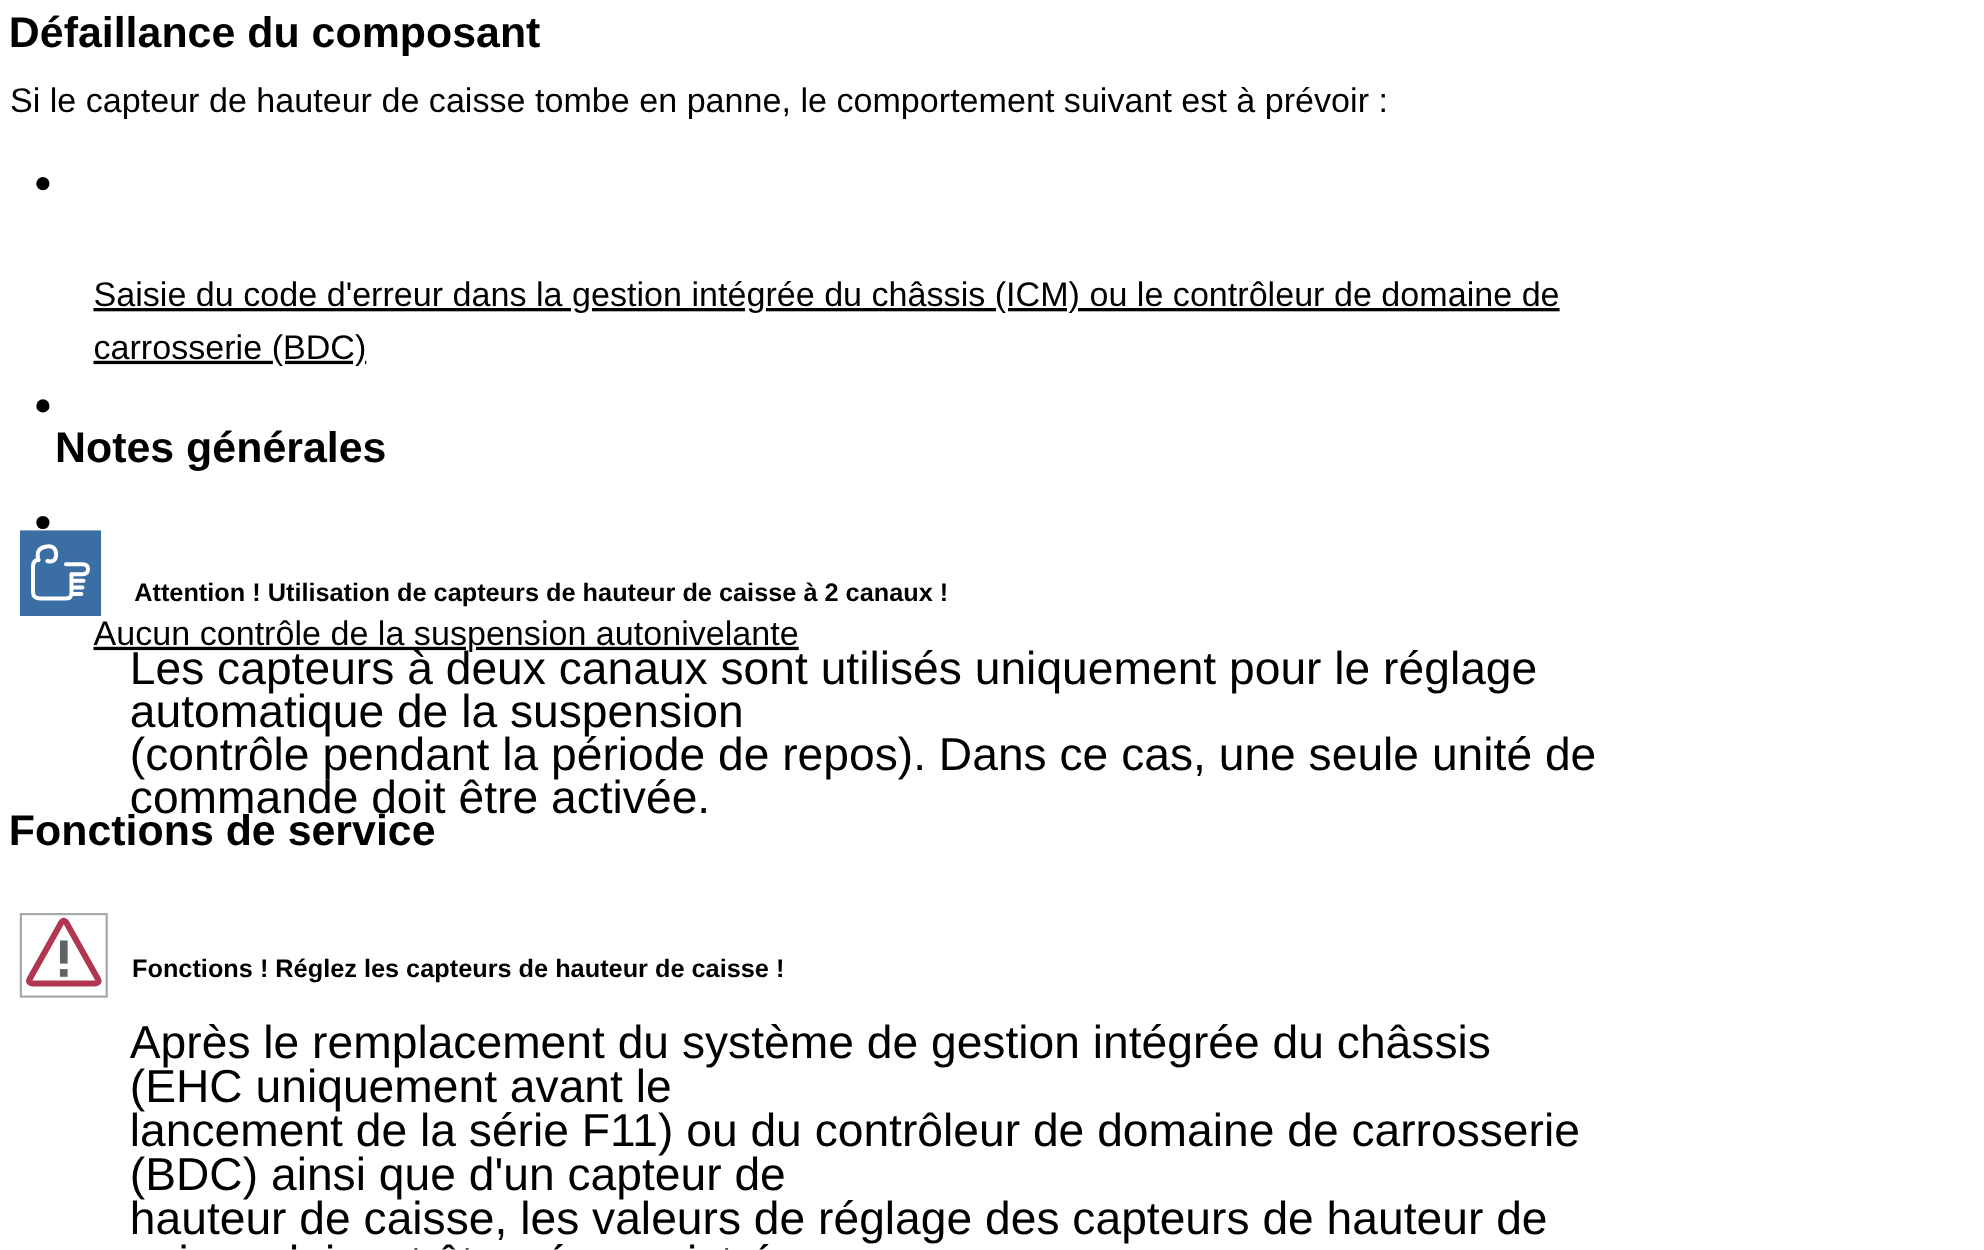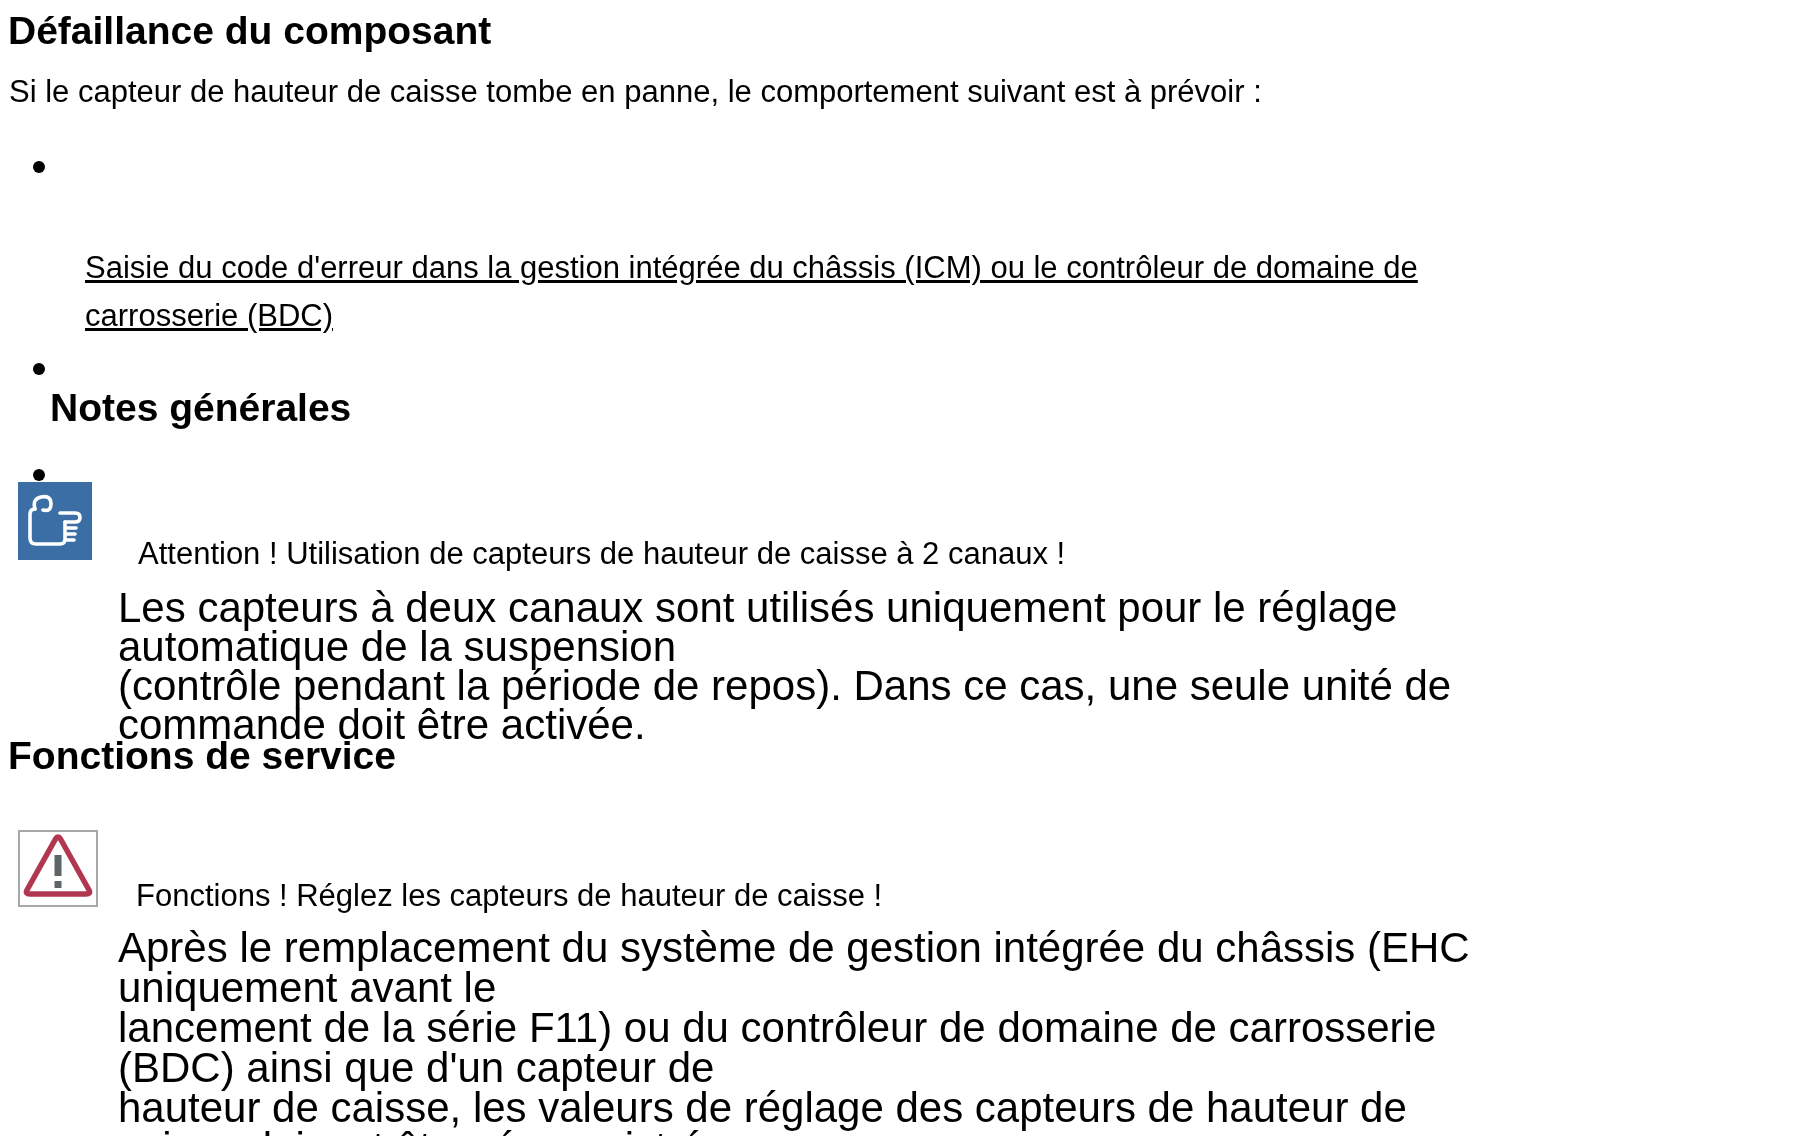--- a/index.html
+++ b/index.html
@@ -2,21 +2,21 @@
 <html><head>
 <meta charset="utf-8">
 <style>
   html, body { margin: 0; padding: 0; }
   body {
     width: 1804px; height: 1136px;
     background: #ffffff;
     font-family: "Liberation Sans", sans-serif;
     color: #000000;
   }
-  .page { position: relative; width: 1456px; height: 1136px; overflow: hidden; padding-left: 36px; }
+  .page { position: relative; width: 1456px; height: 1136px; overflow: hidden; }
 
   .h1 {
     position: absolute; left: 8px; margin: 0;
     font-size: 39px; font-weight: bold; line-height: 1;
     white-space: pre;
   }
   .h1a { top: 11px; }
   .h1b { top: 388px; margin-left: 42px; }
   .h1c { top: 736px; }
 
@@ -54,22 +54,22 @@
   .note-icon-warning {
     position: absolute; left: 18px; top: 830px;
     width: 80px; height: 77px;
     box-sizing: border-box;
     background: #ffffff;
     border: 2px solid #a5a9ac;
   }
   .note-icon-warning svg { display: block; margin: 1px auto 0 auto; }
 
   .note-title {
-    position: absolute; margin: 16px;
-    font-size: 31px; font-weight: normal; line-height: 36px;
+    position: absolute; margin: 0;
+    font-size: 23px; font-weight: bold; line-height: 36px;
     white-space: pre;
   }
   .note1-title { left: 122px; top: 520px; }
   .note2-title { left: 120px; top: 862px; }
 
   .note-body {
     position: absolute; margin: 0;
     font-size: 42px;
     white-space: pre-line;
   }
@@ -89,20 +89,21 @@
     <li>
       <span class="dot" title="•"></span>
       <span class="li-text">Saisie du code d'erreur dans la gestion intégrée du châssis (ICM) ou le contrôleur de domaine de
 carrosserie (BDC)</span>
     </li>
     <li>
       <span class="dot" title="•"></span>
     </li>
     <li>
       <span class="dot" title="•"></span>
+      <span class="li-text">Aucun contrôle de la suspension autonivelante</span>
     </li>
   </ul>
 
   <h1 class="h1 h1b">Notes générales</h1>
 
   <svg class="note-icon-blue" viewBox="0 0 74 78" xmlns="http://www.w3.org/2000/svg">
     <rect x="0" y="0" width="74" height="78" fill="#3a6ea5"></rect>
     <g fill="none" stroke="#ffffff" stroke-width="3.6" stroke-linecap="round" stroke-linejoin="round">
       <path d="M 17,27 Q 12,27 12,33 L 12,56 Q 12,62 18,62 L 42,62 Q 47,62 47,57 L 47,40"></path>
       <path d="M 17,27 Q 14,17 23,15 Q 33,13 33,22 Q 33,30 25,28"></path>

